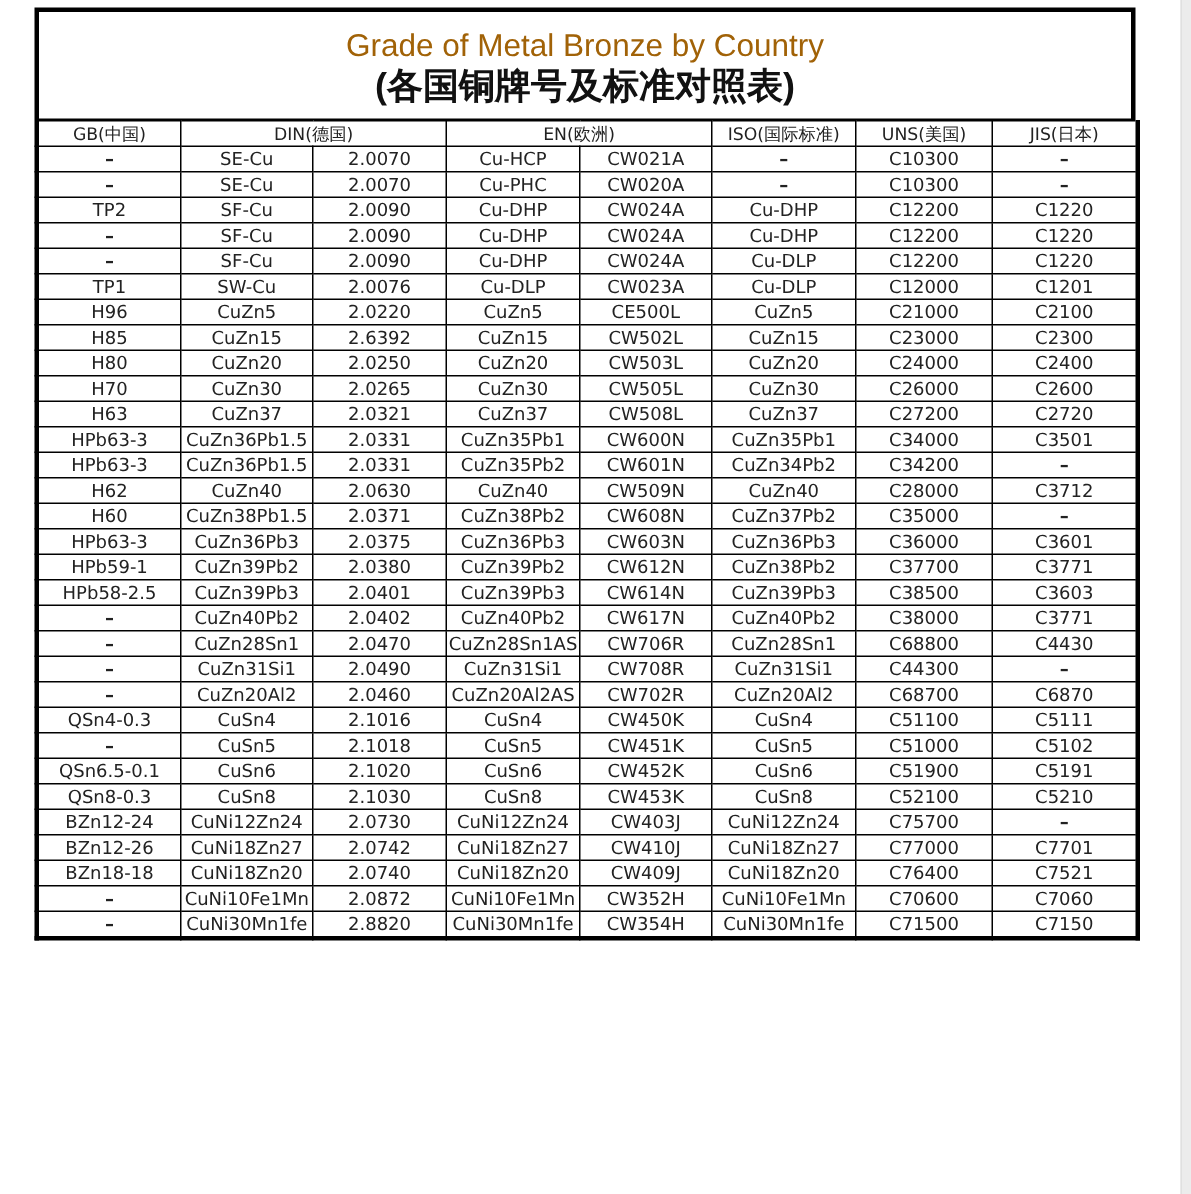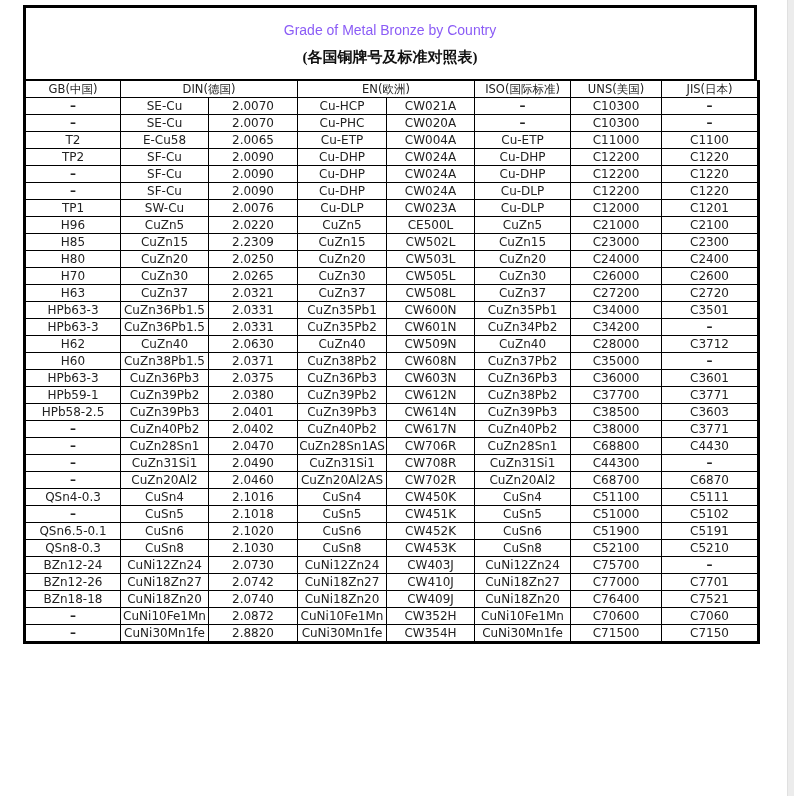--- a/index.html
+++ b/index.html
@@ -12,26 +12,26 @@
       position: absolute; left: 23px; top: 5px; width: 734px;
     }
     .title-box {
       border: 3px solid #000; border-bottom: 1.5px solid #000;
       height: 75px; box-sizing: border-box;
       display: flex; flex-direction: column; align-items: center; justify-content: center;
       background: #fff;
     }
     .title-en {
       font-family: "Liberation Sans", sans-serif;
-      font-size: 14px; font-weight: normal; letter-spacing: 0; line-height: 27px;
-      color: #8b5cf6;
+      font-size: 21px; font-weight: normal; letter-spacing: 0; line-height: 27px;
+      color: #a16207;
     }
     .title-cn {
-      font-family: Liberation Serif, serif;
-      font-size: 15px; font-weight: bold; line-height: 27px; color: #111;
+      font-family: Liberation Sans, sans-serif;
+      font-size: 24px; font-weight: bold; line-height: 27px; color: #111;
     }
     table {
       border-collapse: collapse; width: 734px; table-layout: fixed;
       border-left: 3px solid #000; border-right: 3px solid #000; border-bottom: 3px solid #000;
     }
     td, th {
       border: 1.5px solid #000;
       height: 16px; padding: 0; line-height: 16px;
       text-align: center; font-size: 12px; font-weight: normal;
       font-family: "DejaVu Sans", sans-serif; white-space: nowrap; overflow: hidden;
@@ -88,30 +88,20 @@
           <td class="dash">–</td>
           <td>SE-Cu</td>
           <td>2.0070</td>
           <td>Cu-PHC</td>
           <td>CW020A</td>
           <td class="dash">–</td>
           <td>C10300</td>
           <td class="dash">–</td>
         </tr>
         <tr>
-          <td>T2</td>
-          <td>E-Cu58</td>
-          <td>2.0065</td>
-          <td>Cu-ETP</td>
-          <td>CW004A</td>
-          <td>Cu-ETP</td>
-          <td>C11000</td>
-          <td>C1100</td>
-        </tr>
-        <tr>
           <td>TP2</td>
           <td>SF-Cu</td>
           <td>2.0090</td>
           <td>Cu-DHP</td>
           <td>CW024A</td>
           <td>Cu-DHP</td>
           <td>C12200</td>
           <td>C1220</td>
         </tr>
         <tr>
@@ -150,21 +140,21 @@
           <td>2.0220</td>
           <td>CuZn5</td>
           <td>CE500L</td>
           <td>CuZn5</td>
           <td>C21000</td>
           <td>C2100</td>
         </tr>
         <tr>
           <td>H85</td>
           <td>CuZn15</td>
-          <td>2.2309</td>
+          <td>2.6392</td>
           <td>CuZn15</td>
           <td>CW502L</td>
           <td>CuZn15</td>
           <td>C23000</td>
           <td>C2300</td>
         </tr>
         <tr>
           <td>H80</td>
           <td>CuZn20</td>
           <td>2.0250</td>

